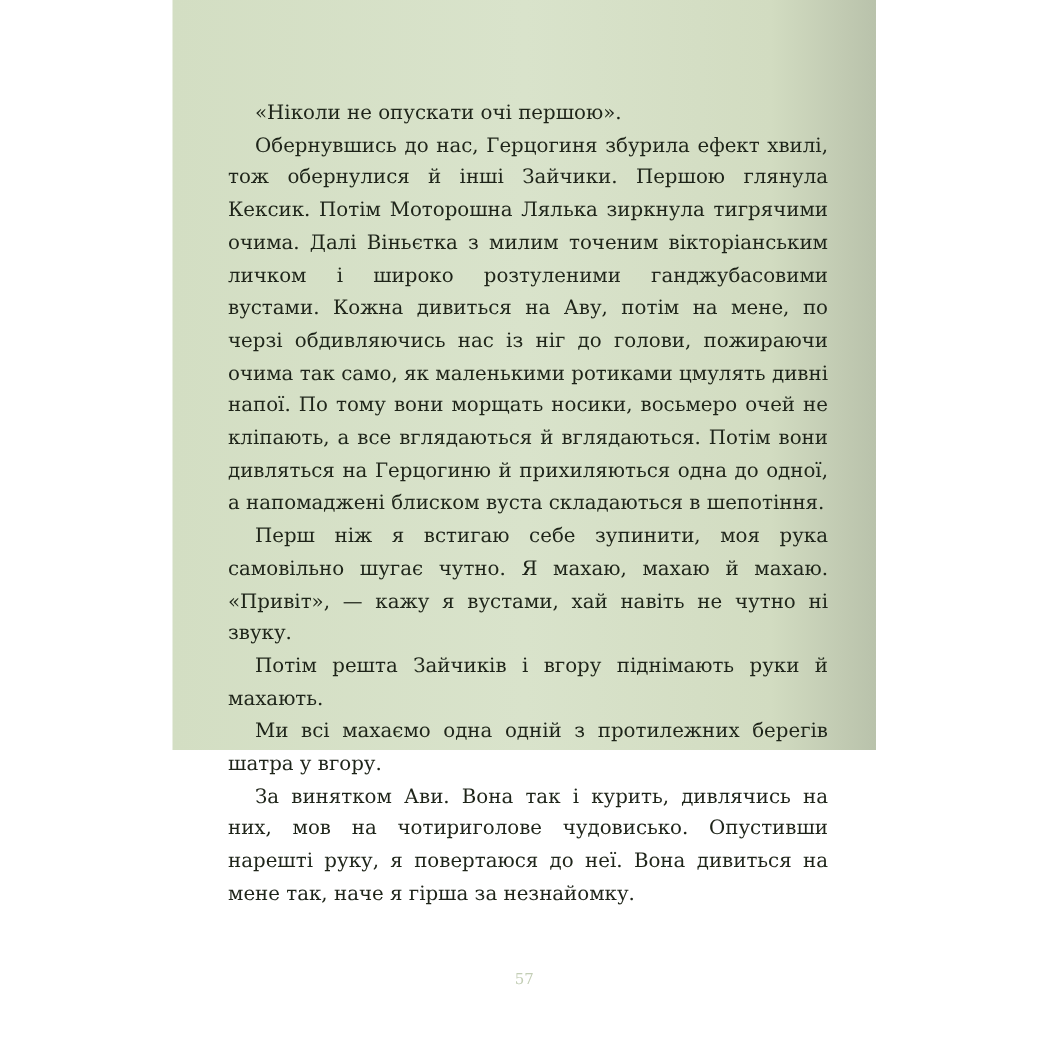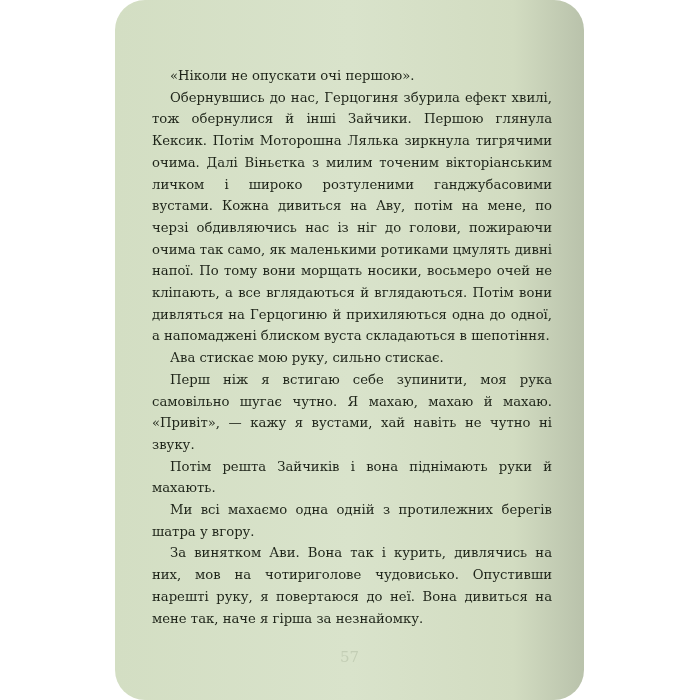--- a/index.html
+++ b/index.html
@@ -1,39 +1,37 @@
 <!DOCTYPE html>
 <html><head>
 <meta charset="utf-8">
 <style>
   html, body { margin:0; padding:0; }
   body { width:700px; height:700px; background:#ffffff; position:relative; overflow:hidden; }
   .page {
-    position:absolute; left:115px; top:0; width:469px; height:700px;
+    position:absolute; left:115px; top:0; width:469px; height:500px;
     background: linear-gradient(90deg, #d3dec3 0%, #d9e3cb 50%, #d2dcc1 85%, #b9c2ab 100%);
-    border-radius: 30px;
   }
   .text {
     position:absolute; left:37px; top:65px; width:400px;
     font-family:"DejaVu Serif", serif; font-size:13.2px; line-height:21.7px;
     color:#1e2419; text-align:justify; hyphens:auto;
   }
   .text p { margin:0; text-indent:18px; }
   .pagenum {
     position:absolute; left:0; width:469px; top:648px; text-align:center;
-    font-family:"DejaVu Serif", serif; font-size:15px; color:#c3ceb5;
+    font-family:"DejaVu Serif", serif; font-size:10px; color:#c3ceb5;
   }
 </style>
 </head>
 <body>
 
 <div class="page">
   <div class="text">
     <p>«Ніколи не опускати очі першою».</p>
     <p>Обернувшись до нас, Герцогиня збурила ефект хвилі, тож обернулися й інші Зайчики. Першою глянула Кексик. Потім Моторошна Лялька зиркнула тигрячими очима. Далі Віньєтка з милим точеним вікторіанським личком і широко розтуленими ганджубасовими вустами. Кожна дивиться на Аву, потім на мене, по черзі обдивляючись нас із ніг до голови, пожираючи очима так само, як маленькими ротиками цмулять дивні напої. По тому вони морщать носики, восьмеро очей не кліпають, а все вглядаються й вглядаються. Потім вони дивляться на Герцогиню й прихиляються одна до одної, а напомаджені блиском вуста складаються в шепотіння.</p>
-    <p>Ава стискає мою руку, сильно стискає.</p>
     <p>Перш ніж я встигаю себе зупинити, моя рука самовільно шугає чутно. Я махаю, махаю й махаю. «Привіт», — кажу я вустами, хай навіть не чутно ні звуку.</p>
-    <p>Потім решта Зайчиків і вона піднімають руки й махають.</p>
+    <p>Потім решта Зайчиків і вгору піднімають руки й махають.</p>
     <p>Ми всі махаємо одна одній з протилежних берегів шатра у вгору.</p>
     <p>За винятком Ави. Вона так і курить, дивлячись на них, мов на чотириголове чудовисько. Опустивши нарешті руку, я повертаюся до неї. Вона дивиться на мене так, наче я гірша за незнайомку.</p>
   </div>
   <div class="pagenum">57</div>
 </div>
 
 </body></html>

